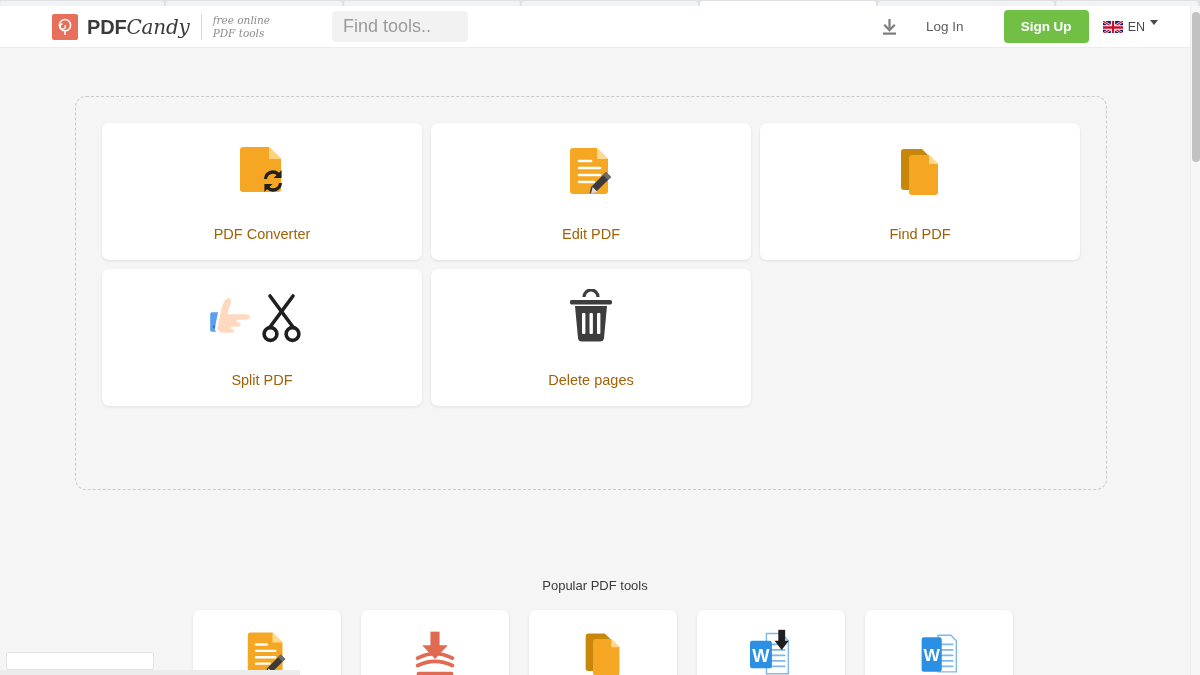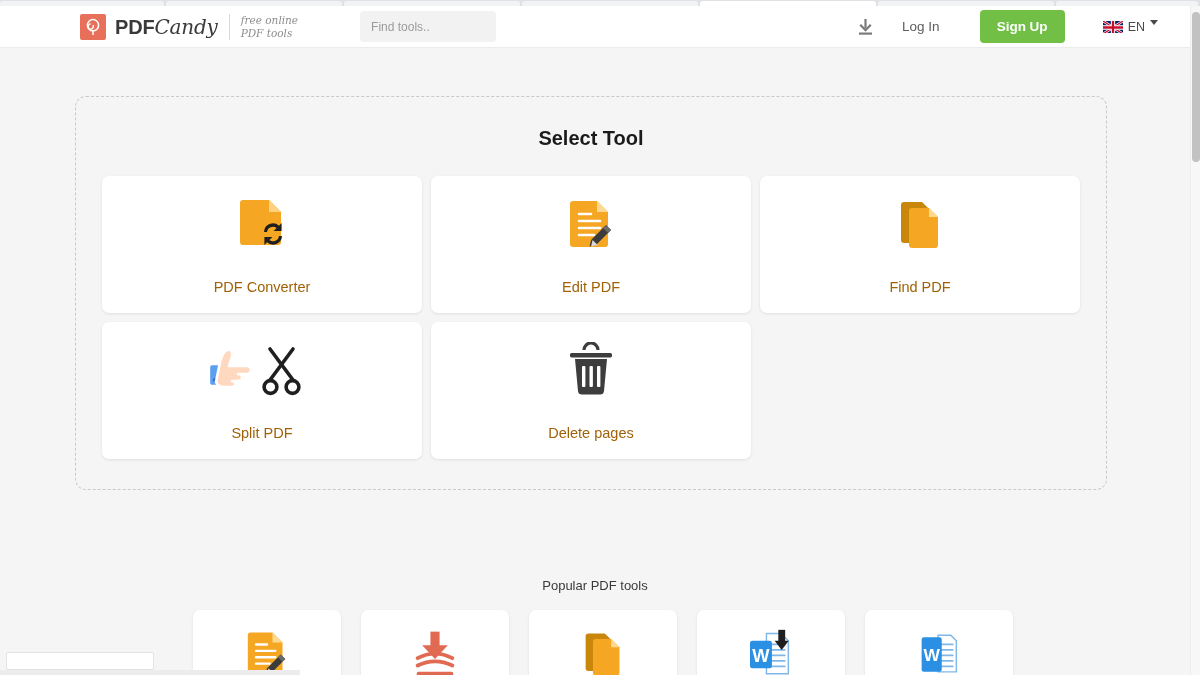--- a/index.html
+++ b/index.html
@@ -21,57 +21,57 @@
     margin-right: 2px;
   }
   .tabstrip .tab.active { background: #ffffff; }
 
   
   .header {
     position: absolute; top: 6px; left: 0; width: 1190px; height: 42px;
     background: #ffffff; border-bottom: 1px solid #ececed;
     display: flex; align-items: center;
   }
-  .logo-wrap { display: flex; align-items: center; margin-left: 80px; }
+  .logo-wrap { display: flex; align-items: center; margin-left: 52px; }
   .logo-mark {
     width: 26px; height: 26px; background: #e8705a; border-radius: 2px;
     display: flex; align-items: center; justify-content: center;
   }
   .logo-text { margin-left: 9px; font-size: 20px; letter-spacing: -.2px; }
   .logo-text .pdf { font-weight: bold; color: #3a3a3a; }
   .logo-text .candy { font-family: "DejaVu Serif", serif; font-style: italic; color: #3a3a3a; }
   .logo-div { width: 1px; height: 26px; background: #d8d8d8; margin: 0 11px; }
   .logo-tag {
     font-family: "DejaVu Serif", serif; font-style: italic;
     font-size: 10.5px; line-height: 13px; color: #8d8d8d;
   }
   .search-box {
     margin-left: 62px; width: 136px; height: 31px;
     background: #f2f2f3; border: none; border-radius: 4px;
-    padding: 0 11px; font-size: 12px; color: #4a4a4a;
+    padding: 0 11px; font-size: 18px; color: #4a4a4a;
     font-family: "Liberation Sans", sans-serif;
   }
   .search-box::placeholder { color: #9b9b9b; }
 
   .header-right {
     margin-left: auto; margin-right: 32px;
     display: flex; align-items: center; gap: 0;
   }
   .dl-icon { width: 26px; height: 26px; display: flex; align-items: center; justify-content: center; }
   .login-link {
     margin-left: 24px; font-size: 13.5px; color: #5d5d5d; text-decoration: none;
   }
   .signup-btn {
     margin-left: 40px; background: #71c045; color: #ffffff;
     font-size: 13.5px; font-weight: bold;
     border: none; border-radius: 4px;
     padding: 9px 17px; cursor: pointer;
     font-family: "Liberation Sans", sans-serif;
   }
-  .lang { margin-left: 38px; display: flex; align-items: flex-start; gap: 5px; cursor: pointer; }
+  .lang { margin-left: 14px; display: flex; align-items: flex-start; gap: 5px; cursor: pointer; }
   .flag { width: 20px; height: 13px; border-radius: 1px; overflow: hidden; display: block; }
   .lang-label { font-size: 12.5px; color: #4a4a4a; }
   .caret {
     width: 0; height: 0; border-left: 4px solid transparent;
     border-right: 4px solid transparent; border-top: 5px solid #4a4a4a;
   }
 
   
   .panel {
     position: absolute; left: 75px; top: 96px; width: 1032px; height: 394px;
@@ -186,21 +186,20 @@
             <path d="M30,0 V39 M0,19.5 H60" stroke="#C8102E" stroke-width="7"></path>
           </svg>
         </span>
         <span class="lang-label">EN</span>
         <span class="caret"></span>
       </div>
     </div>
   </div>
 
   <div class="panel">
-    <div class="panel-title">Select Tool</div>
     <div class="grid" id="tool-grid">
         <div class="card">
           <div class="card-icon">
       <svg width="54" height="58" viewBox="0 0 54 58">
         <path d="M8 4 h26 l12 12 v30 a3 3 0 0 1 -3 3 h-35 a3 3 0 0 1 -3 -3 v-39 a3 3 0 0 1 3 -3 z" fill="#f5a623"></path>
         <path d="M34 4 l12 12 h-12 z" fill="#ffd27f"></path>
         <g transform="translate(26,28)">
           <path d="M3 8 a9 9 0 0 1 15 -6.3 l2.6 -2.6 v8 h-8 l3 -3 a6 6 0 0 0 -9.6 4z" fill="#1f1f1f"></path>
           <path d="M21 12 a9 9 0 0 1 -15 6.3 l-2.6 2.6 v-8 h8 l-3 3 a6 6 0 0 0 9.6 -4z" fill="#1f1f1f"></path>
         </g>

